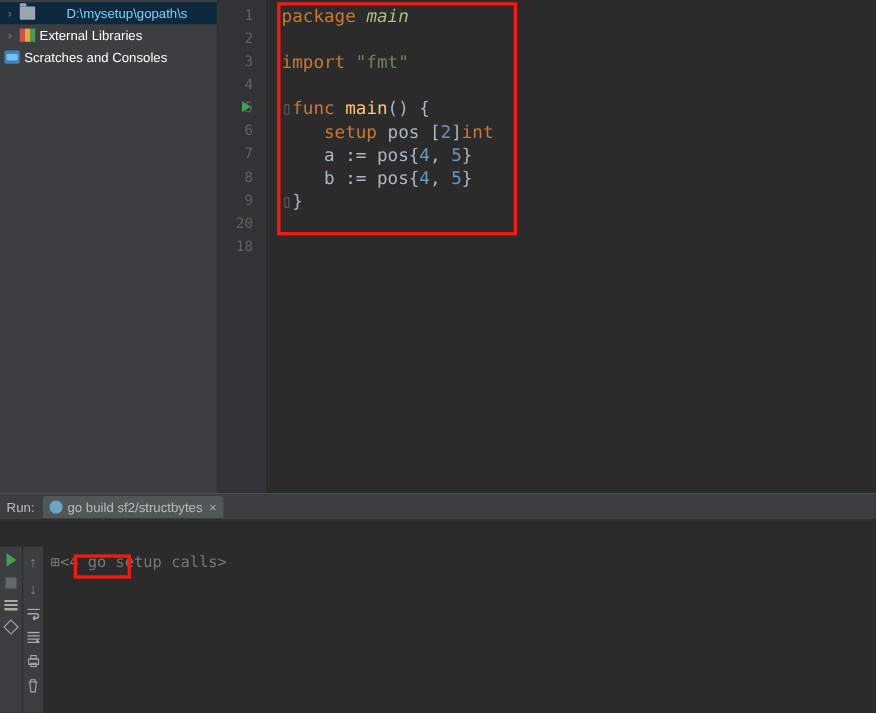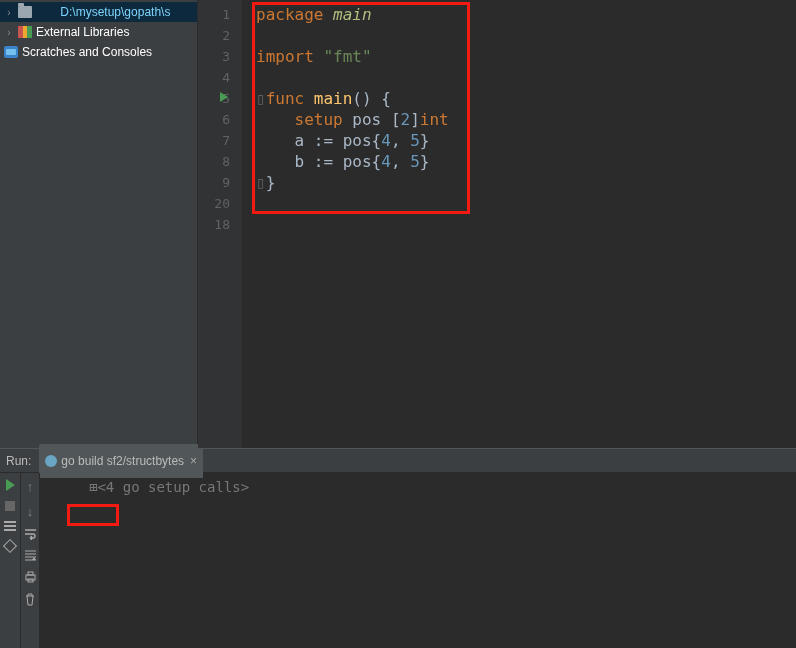--- a/index.html
+++ b/index.html
@@ -78,30 +78,31 @@
     position: absolute; left: 252px; top: 2px;
     width: 218px; height: 212px;
     border: 3px solid #f31a12; pointer-events: none;
   }
 
   
   .run-panel {
     height: 200px; background: #2b2b2b;
     display: flex; flex-direction: column;
     border-top: 1px solid #555;
+    gap: 24px;
   }
   .run-header {
     height: 24px; background: #3c3f41;
     display: flex; align-items: center; padding: 0 6px; gap: 8px;
     border-bottom: 1px solid #2b2b2b;
   }
   .run-label { color: #bbb; }
   .run-tab {
     display: flex; align-items: center; gap: 4px;
-    background: #515658; padding: 2px 6px; height: 34px;
+    background: #515658; padding: 2px 6px; height: 20px;
     border-radius: 2px 2px 0 0;
   }
   .go-icon{width:12px;height:12px;background:#6aa6c4;border-radius:50%;flex:0 0 12px;}
   .close-x{color:#aaa;font-size:12px;margin-left:2px;}
   .run-body { flex: 1; display: flex; }
   .tool-col {
     width: 20px; background: #3c3f41;
     display: flex; flex-direction: column; align-items: center;
     padding-top: 6px; gap: 10px;
   }
@@ -113,21 +114,21 @@
     width:20px;background:#3c3f41;display:flex;flex-direction:column;align-items:center;
     padding-top:6px;gap:10px;border-left:1px solid #2b2b2b;border-right:1px solid #2b2b2b;
   }
   .ar{color:#888;font-size:13px;}
   .ar svg{display:block;}
   .console {
     flex: 1; padding: 4px 6px;
     font-family: Consolas, monospace; font-size: 14px; color: #999;
     position: relative;
   }
-  .console-line { height: 20px; line-height: 20px; white-space: pre; margin-left: 43px; }
+  .console-line { height: 20px; line-height: 20px; white-space: pre; }
   .fold{color:#777;}
   .red-box2 {
     position: absolute; left: 67px; top: 504px;
     width: 52px; height: 22px;
     border: 3px solid #f31a12; pointer-events: none;
   }
 </style>
 </head>
 <body>
 

